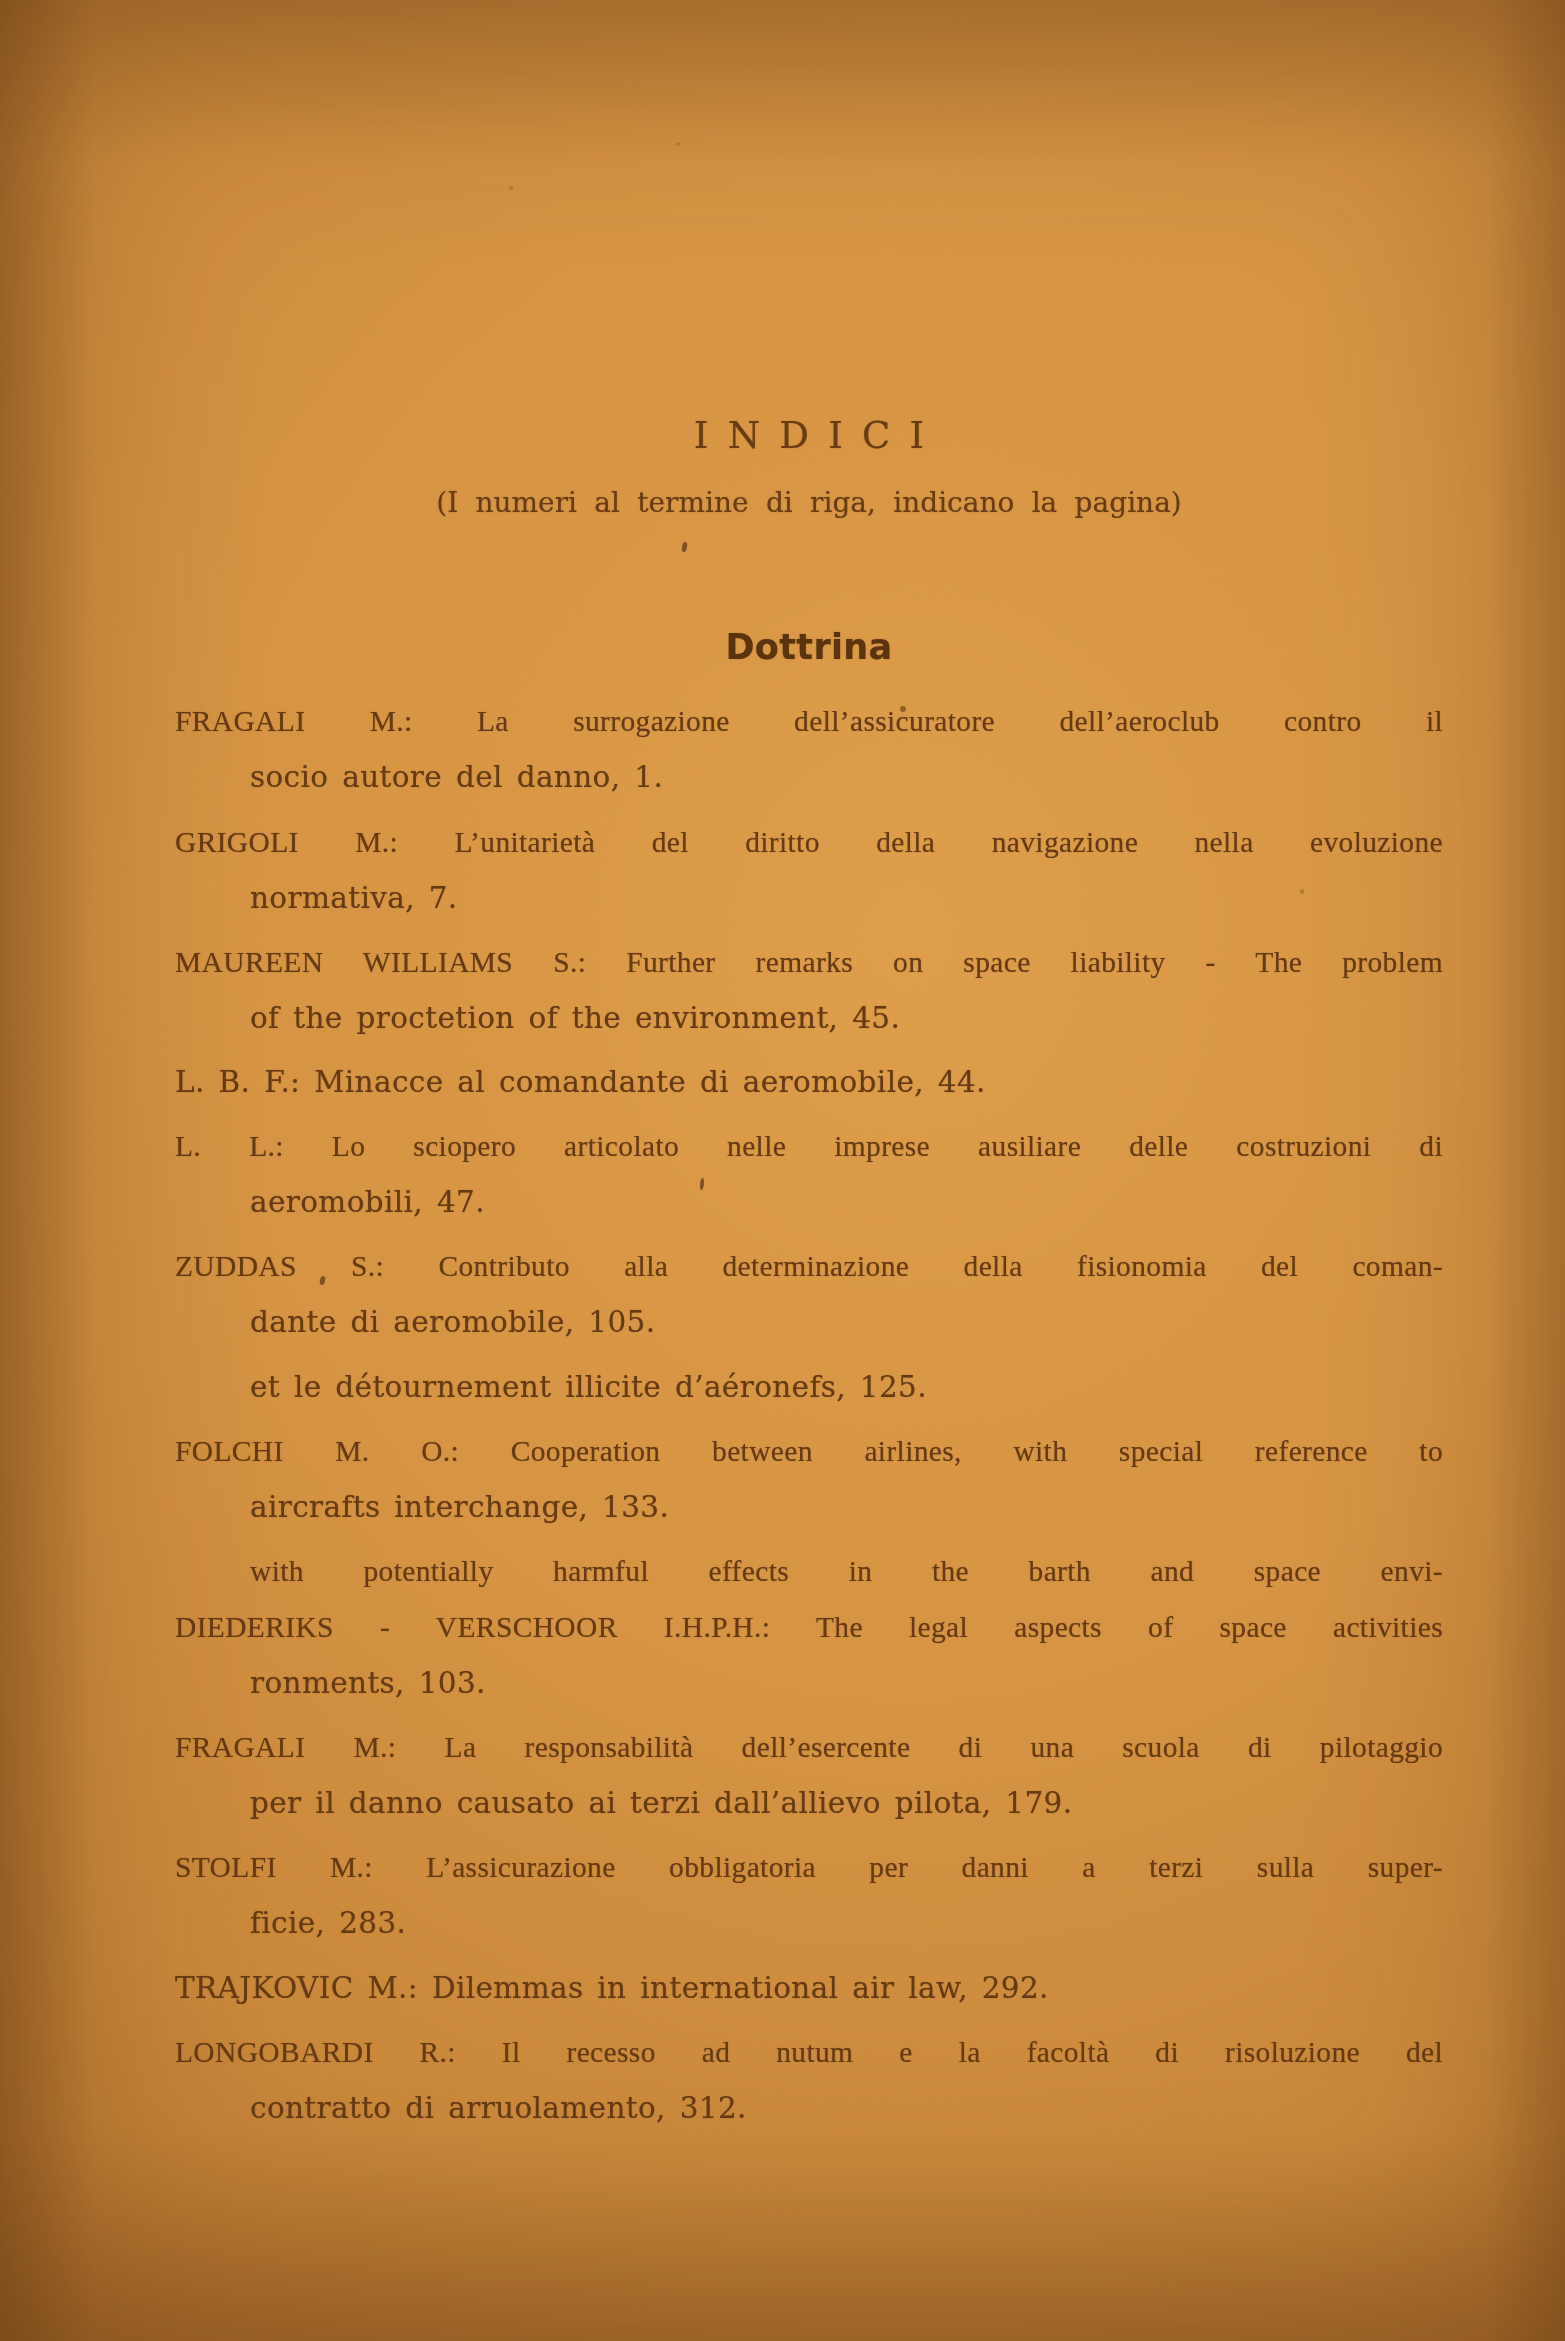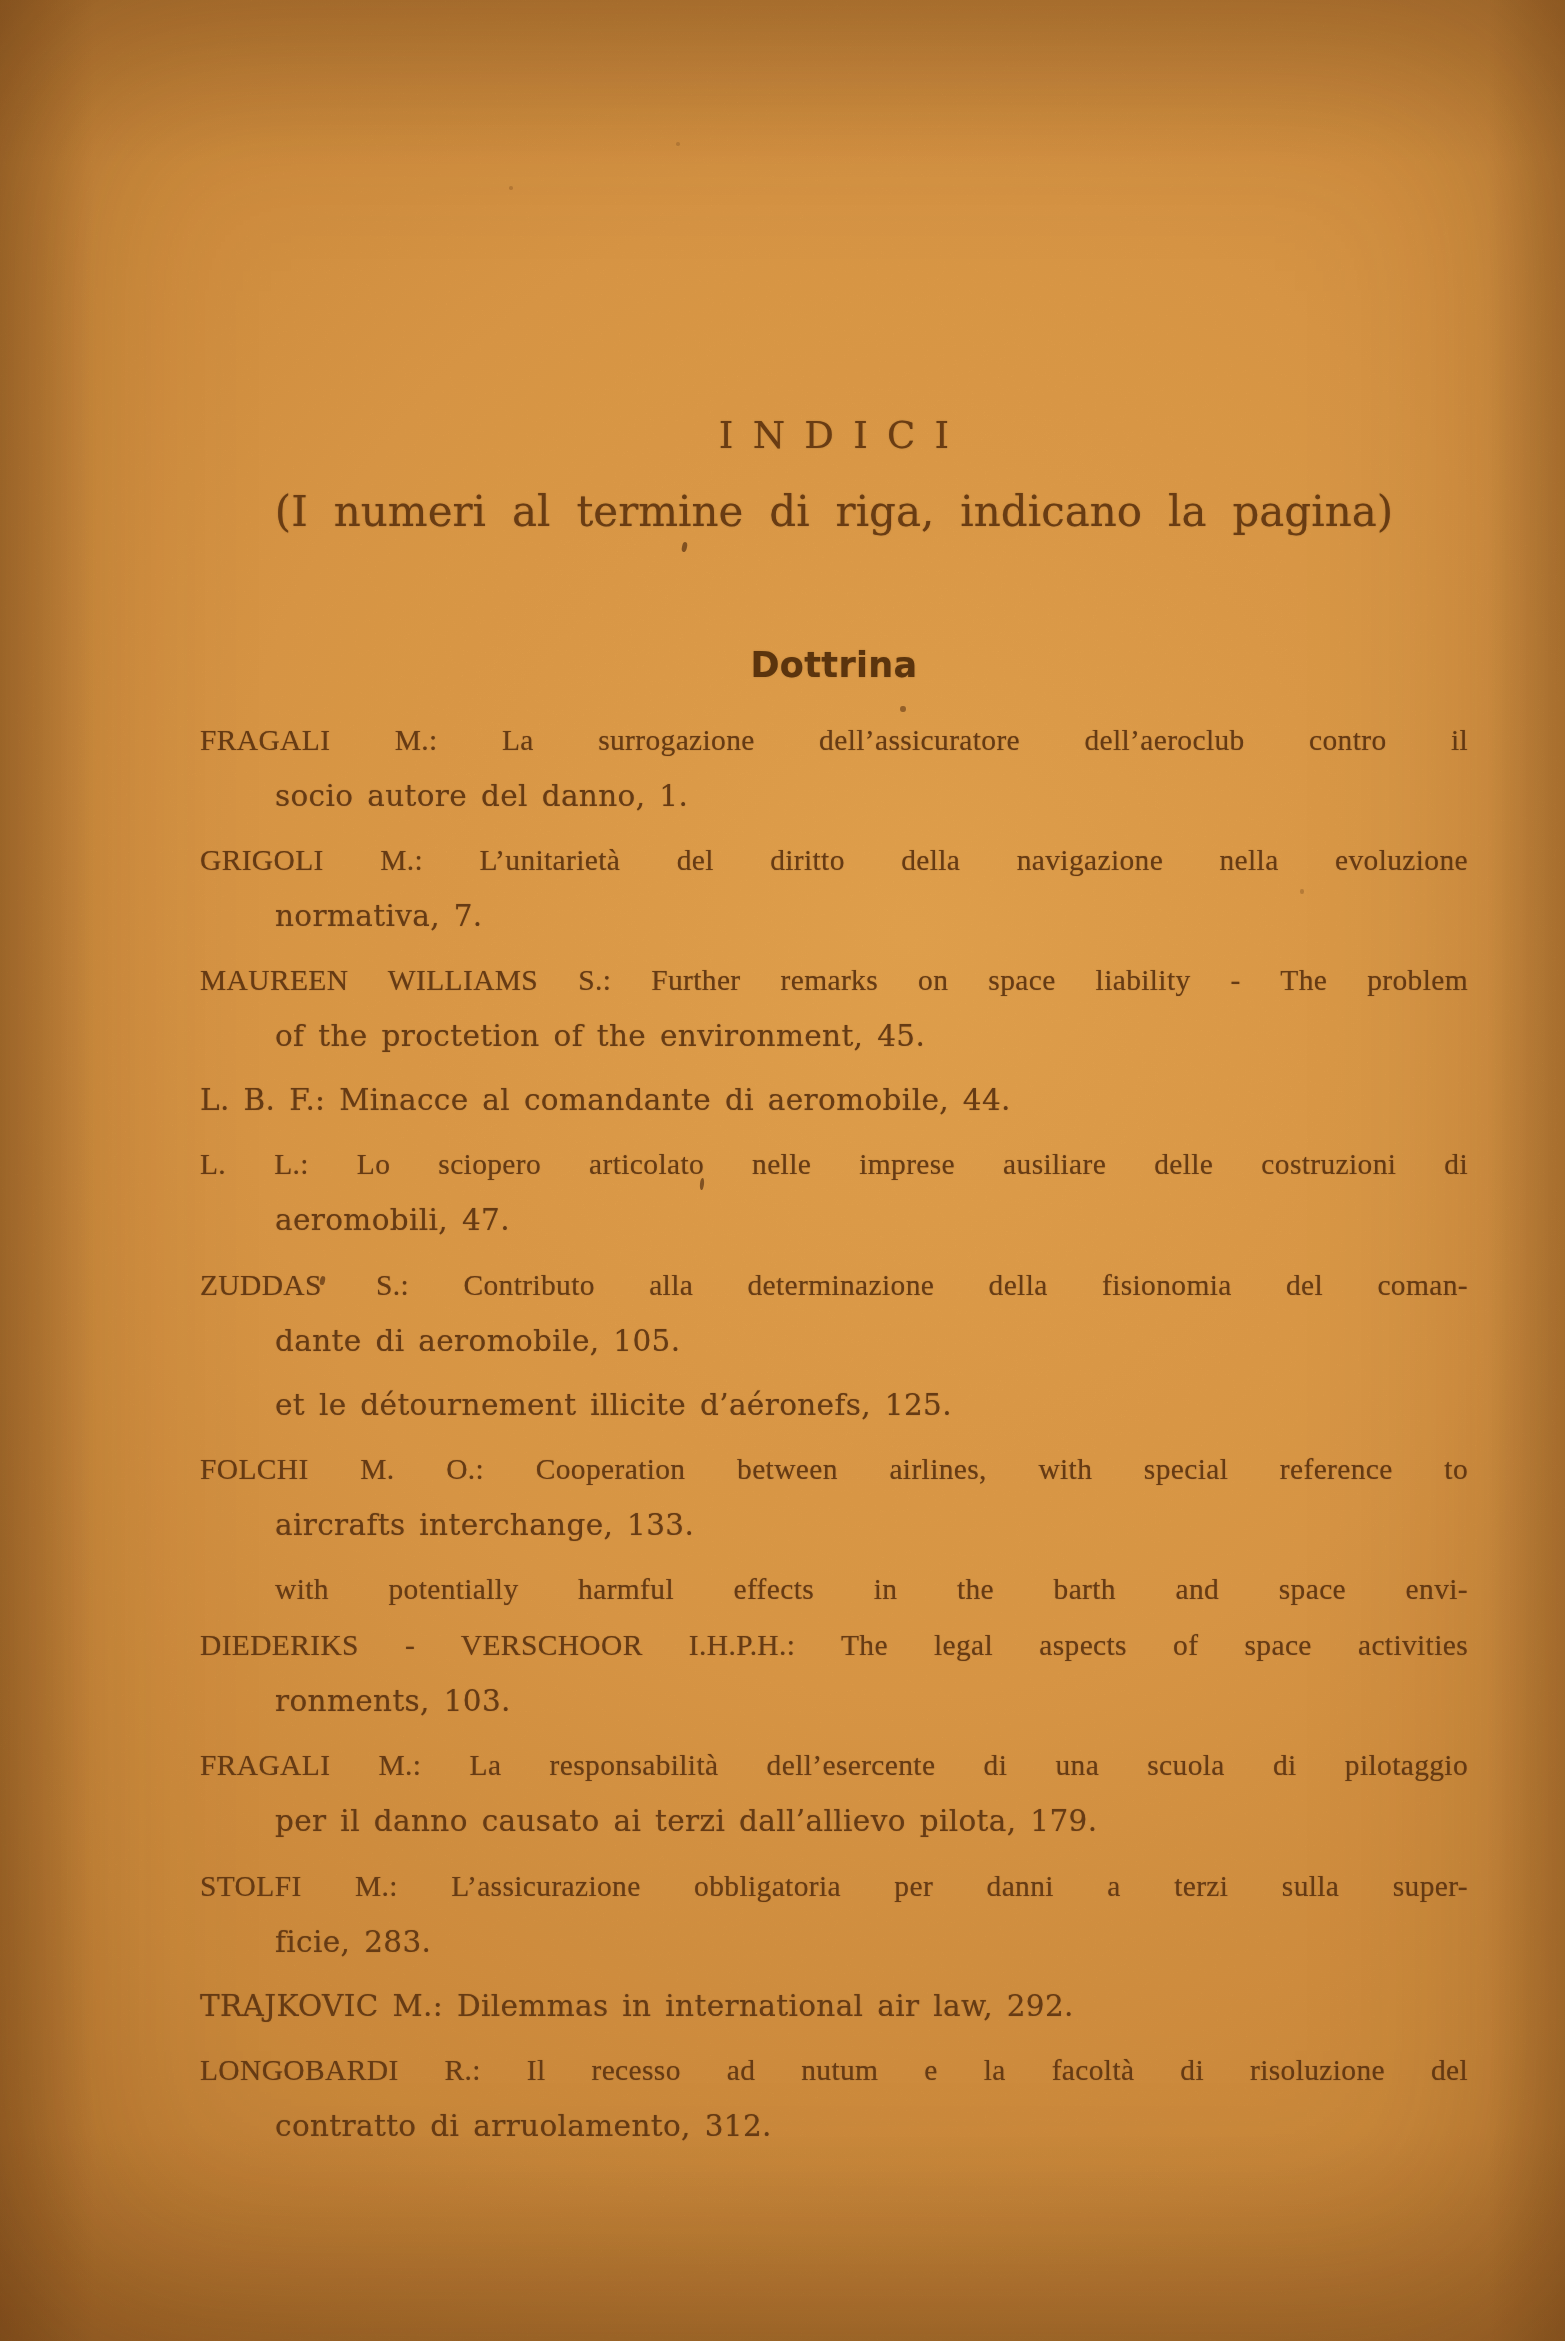--- a/index.html
+++ b/index.html
@@ -31,39 +31,39 @@
   .grain {
     position: absolute;
     inset: 0;
     mix-blend-mode: multiply;
     opacity: .10;
     pointer-events: none;
     z-index: 6;
   }
   .content {
     position: absolute;
-    left: 200px;
+    left: 175px;
     top: 0;
     width: 1268px;
     z-index: 2;
   }
   .title {
     margin-top: 415px;
     text-align: center;
     font-size: 37px;
     line-height: 1.15;
     letter-spacing: .52em;
     text-indent: .52em;
     color: #6e4014;
     text-shadow: 0 0 1.2px rgba(101,58,20,.55);
   }
   .subtitle {
     margin-top: 27px;
     text-align: center;
-    font-size: 42px;
+    font-size: 28px;
     line-height: 1.3;
     word-spacing: .30em;
     color: #6e4014;
     text-shadow: 0 0 1.2px rgba(101,58,20,.55);
   }
   .section-heading {
     margin-top: 105px;
     text-align: center;
     font-family: "DejaVu Sans", "Liberation Sans", sans-serif;
     font-weight: 700;

